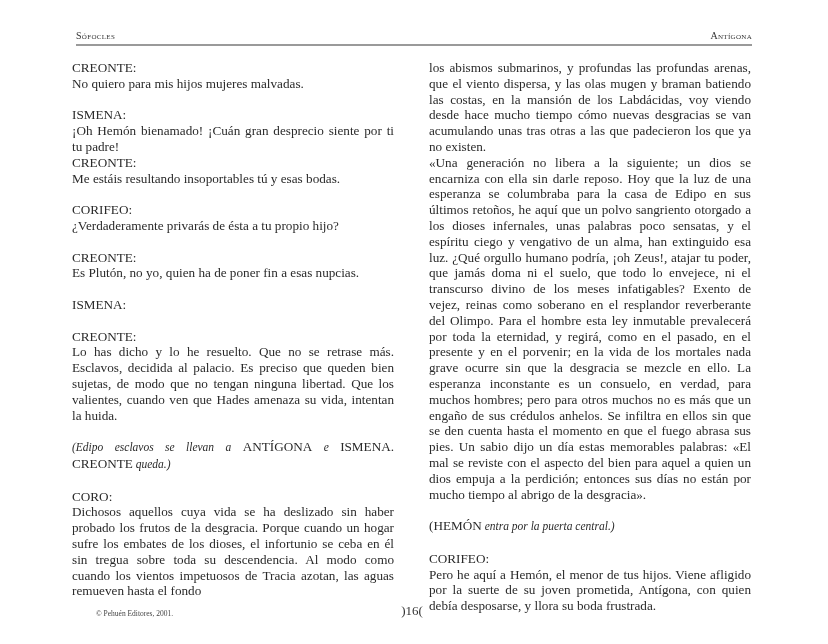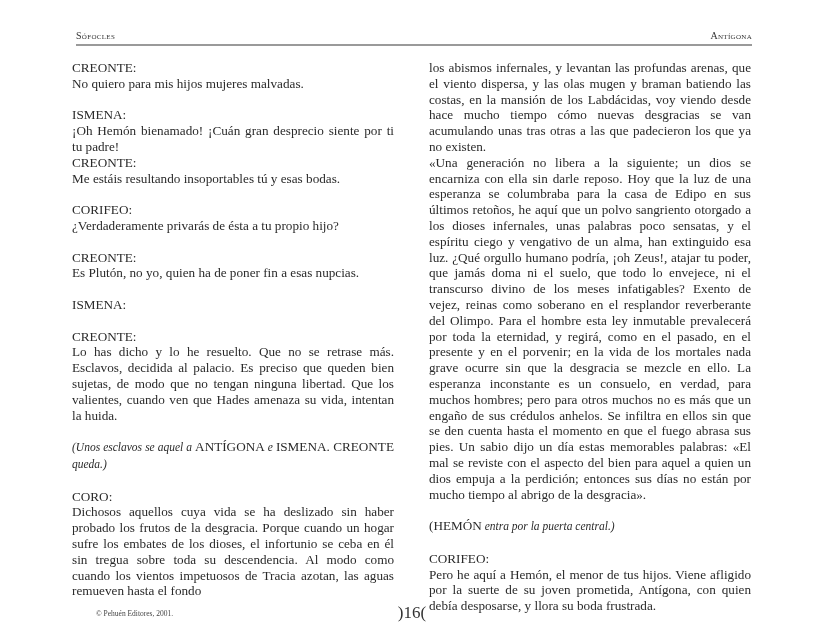--- a/index.html
+++ b/index.html
@@ -13,21 +13,21 @@
   .col { position:absolute; top:60px; width:322px; font-size:13.2px; line-height:15.8px; }
   .col-left { left:72px; }
   .col-right { left:429px; }
   .block { margin:0 0 15.8px 0; }
   .block.tight { margin-bottom:0; }
   .speaker { display:block; }
   .speech { display:block; text-align:justify; }
   .stage { display:block; text-align:justify; }
   .stage i { font-style:italic; font-size:11.5px; }
   .footer-left { position:absolute; left:76px; top:609px; font-size:7.5px; color:#444;padding-left:20px; }
-  .footer-page { position:absolute; left:0; width:824px; top:603px; text-align:center; font-size:17px; color:#333; }
+  .footer-page { position:absolute; left:0; width:824px; top:603px; text-align:center; font-size:13px; color:#333; }
 </style>
 </head>
 <body>
 
 <div class="running-head rh-left">Sófocles</div>
 <div class="running-head rh-right">Antígona</div>
 <div class="rule"></div>
 
 <div class="col col-left">
   <div class="block">
@@ -51,31 +51,31 @@
     <span class="speech">Es Plutón, no yo, quien ha de poner fin a esas nupcias.</span>
   </div>
   <div class="block">
     <span class="speaker">ISMENA:</span>
   </div>
   <div class="block">
     <span class="speaker">CREONTE:</span>
     <span class="speech">Lo has dicho y lo he resuelto. Que no se retrase más. Esclavos, decidida al palacio. Es preciso que queden bien sujetas, de modo que no tengan ninguna libertad.  Que los valientes, cuando ven que Hades amenaza su vida, intentan la huida.</span>
   </div>
   <div class="block stage">
-    <i>(Unos esclavos se aquel a </i><span>ANTÍGONA</span><i> e </i> <span>ISMENA. CREONTE</span><i> queda.)</i>
+    <i>(Edipo esclavos se llevan a </i><span>ANTÍGONA</span><i> e </i> <span>ISMENA. CREONTE</span><i> queda.)</i>
   </div>
   <div class="block">
     <span class="speaker">CORO:</span>
     <span class="speech">Dichosos aquellos cuya vida se ha deslizado sin haber probado los frutos de la desgracia. Porque cuando un hogar sufre los embates de los dioses, el infortunio se ceba en él sin tregua sobre toda su descendencia. Al modo como cuando los vientos impetuosos de Tracia azotan, las aguas remueven hasta el fondo</span>
   </div>
 </div>
 
 <div class="col col-right">
   <div class="block tight">
-    <span class="speech">los abismos infernales, y levantan las profundas arenas, que el viento dispersa, y las olas mugen y braman batiendo las costas, en la mansión de los Labdácidas, voy viendo desde hace mucho tiempo cómo nuevas desgracias se van acumulando unas tras otras a las que padecieron los que ya no existen.</span>
+    <span class="speech">los abismos submarinos, y profundas las profundas arenas, que el viento dispersa, y las olas mugen y braman batiendo las costas, en la mansión de los Labdácidas, voy viendo desde hace mucho tiempo cómo nuevas desgracias se van acumulando unas tras otras a las que padecieron los que ya no existen.</span>
   </div>
   <div class="block">
     <span class="speech">«Una generación no libera a la siguiente; un dios se encarniza con ella sin darle reposo. Hoy que la luz de una esperanza se columbraba para la casa de Edipo en sus últimos retoños, he aquí que un polvo sangriento otorgado a los dioses infernales, unas palabras poco sensatas, y el espíritu ciego y vengativo de un alma, han extinguido esa luz. ¿Qué orgullo humano podría, ¡oh Zeus!, atajar tu poder, que jamás doma ni el suelo, que todo lo envejece, ni el transcurso divino de los meses infatigables? Exento de vejez, reinas como soberano en el resplandor reverberante del Olimpo. Para el hombre esta ley inmutable prevalecerá por toda la eternidad, y regirá, como en el pasado, en el presente y en el porvenir; en la vida de los mortales nada grave ocurre sin que la desgracia se mezcle en ello. La esperanza inconstante es un consuelo, en verdad, para muchos hombres; pero para otros muchos no es más que un engaño de sus crédulos anhelos. Se infiltra en ellos sin que se den cuenta hasta el momento en que el fuego abrasa sus pies. Un sabio dijo un día estas memorables palabras: «El mal se reviste con el aspecto del bien para aquel a quien un dios empuja a la perdición; entonces sus días no están por mucho tiempo al abrigo de la desgracia».</span>
   </div>
   <div class="block stage">
     <span>(</span><span>HEMÓN</span><i> entra por la puerta central.)</i>
   </div>
   <div class="block">
     <span class="speaker">CORIFEO:</span>
     <span class="speech">Pero he aquí a Hemón, el menor de tus hijos. Viene afligido por la suerte de su joven prometida, Antígona, con quien debía desposarse, y llora su boda frustrada.</span>

